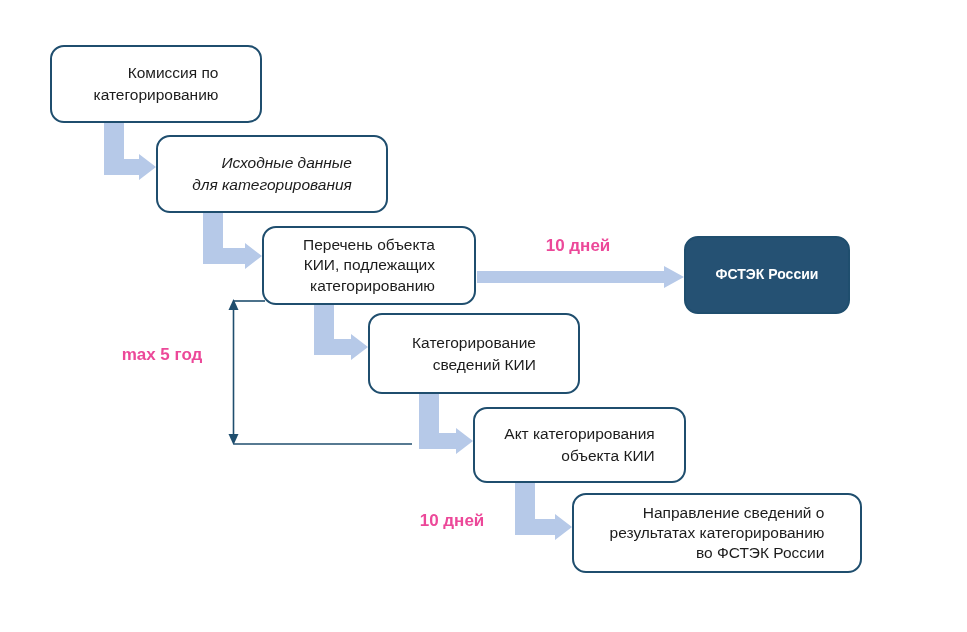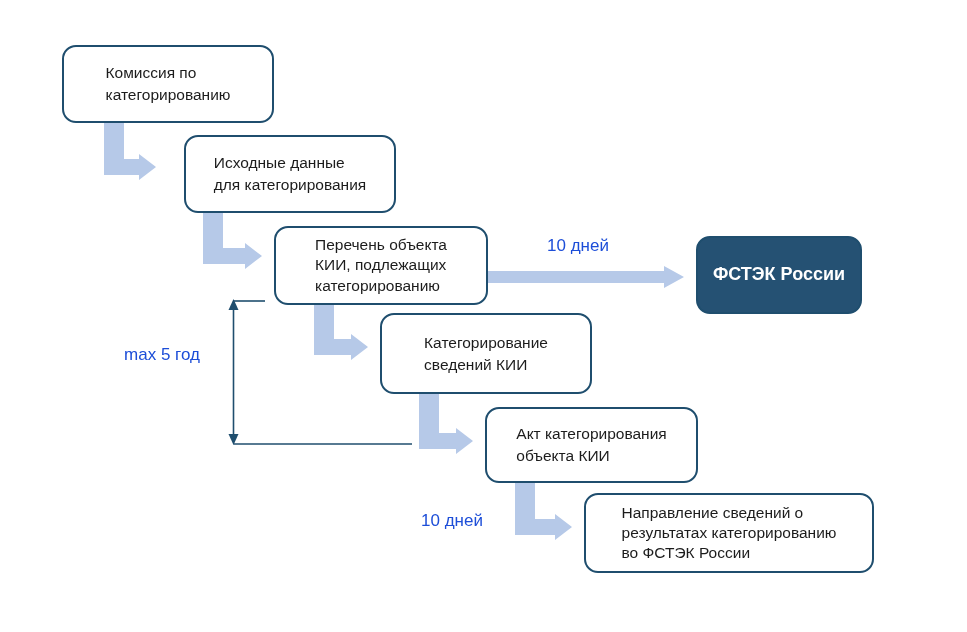--- a/index.html
+++ b/index.html
@@ -21,40 +21,39 @@
   .dark-fill { fill: #1f4e6e; }
   .node {
     position: absolute;
     box-sizing: border-box;
     border: 2.4px solid #1f4e6e;
     border-radius: 14px;
     background: #ffffff;
     display: flex;
     align-items: center;
     justify-content: center;
-    text-align: left;
+    text-align: right;
     font-size: 15.5px;
     line-height: 1.42;
     color: #1c1c1c;
     white-space: pre-line;
     padding: 21px 8px;
-    margin-left: 12px;
   }
   .node-dark {
     background: #255173;
     border-color: #1f4e6e;
     color: #ffffff;
     font-weight: bold;
-    font-size: 18px;
+    font-size: 14px;
   }
   .annotation {
     position: absolute;
-    font-weight: normal;
+    font-weight: bold;
     font-size: 17px;
-    color: #1d4ed8;
+    color: #ec4899;
     text-align: center;
     white-space: nowrap;
   }
 </style>
 </head>
 <body>
 
 <div class="canvas">
 
   <svg class="arrows-layer" viewBox="0 0 967 632">
@@ -72,21 +71,21 @@
       <polygon class="dark-fill" points="233.5,299 228.5,310 238.5,310"></polygon>
       <polygon class="dark-fill" points="233.5,445 228.5,434 238.5,434"></polygon>
       <line class="dark-stroke" x1="233.5" y1="301" x2="265" y2="301"></line>
       <line class="dark-stroke" x1="233.5" y1="444" x2="412" y2="444"></line>
     </g>
   </svg>
 
   <div class="node" style="left:50px;  top:45px;  width:212px; height:78px;">Комиссия по
 категорированию</div>
 
-  <div class="node" style="left:172px; top:135px; width:212px; height:78px;">Исходные данные
+  <div class="node" style="left:156px; top:135px; width:232px; height:78px;font-style:italic;">Исходные данные
 для категорирования</div>
 
   <div class="node" style="left:262px; top:226px; width:214px; height:79px; line-height:1.3;">Перечень объекта
 КИИ, подлежащих
 категорированию</div>
 
   <div class="node" style="left:368px; top:313px; width:212px; height:81px;">Категорирование
 сведений КИИ</div>
 
   <div class="node" style="left:473px; top:407px; width:213px; height:76px;">Акт категорирования

